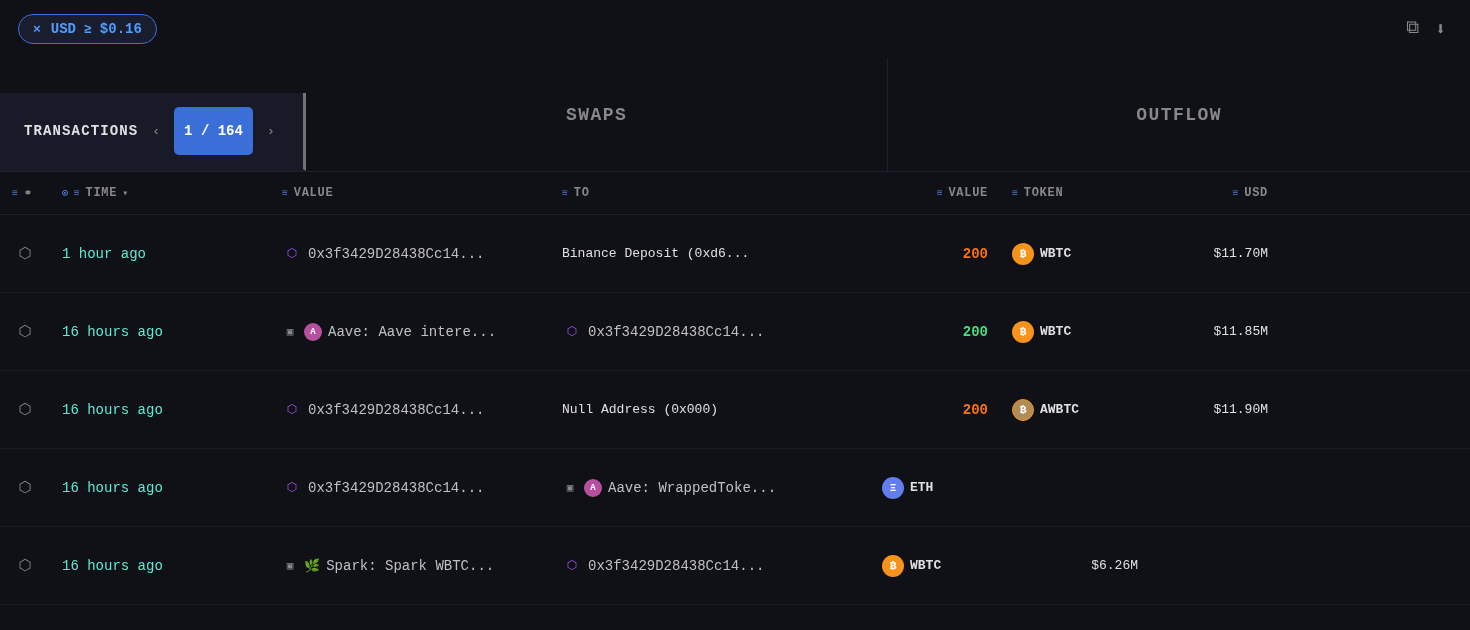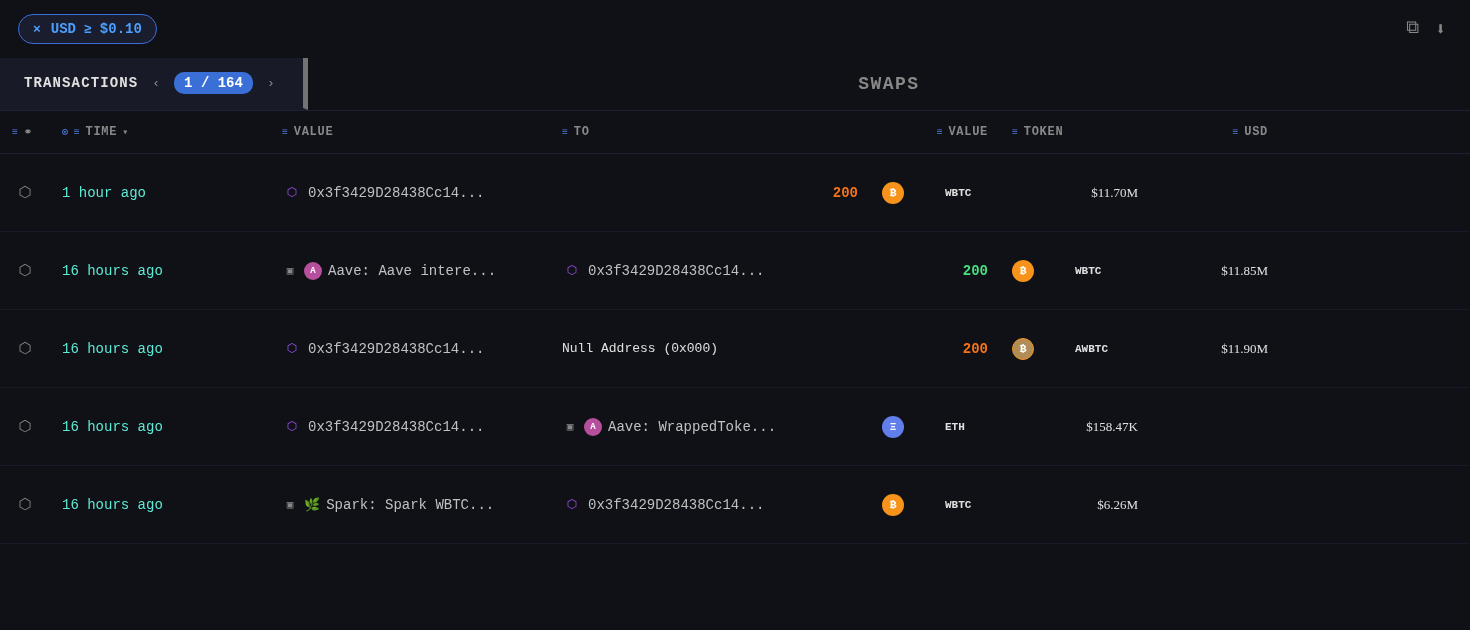--- a/index.html
+++ b/index.html
@@ -57,40 +57,41 @@
       display: flex;
       align-items: stretch;
       border-bottom: 1px solid #1e2130;
     }
     .tab-transactions {
       display: flex;
       align-items: center;
       gap: 10px;
       padding: 14px 24px;
       background: #181b27;
-      border-right: 5px solid #737373;
+      border-right: 3px solid #737373;
       border-bottom: 2px solid #181b27;
+      margin-top: 35px;
     }
     .tab-transactions .label {
       font-size: 14px;
       font-weight: 700;
       color: #e0e0e0;
       letter-spacing: 0.08em;
     }
     .tab-transactions .nav-btn {
       color: #888;
       cursor: pointer;
       font-size: 13px;
       padding: 1px 4px;
     }
     .tab-transactions .page-indicator {
       background: #3a6fd8;
       color: #fff;
-      border-radius: 10px;
-      padding: 3px 10px;
+      border-radius: 5px;
+      padding: 16px 10px;
       font-size: 14px;
       font-weight: 700;
     }
     .tab-other {
       flex: 1;
       display: flex;
       align-items: center;
       justify-content: center;
       padding: 14px 12px;
       font-size: 18px;
@@ -216,29 +217,27 @@
       font-size: 11px;
       font-weight: 700;
       flex-shrink: 0;
     }
     .token-icon.btc { background: #f7931a; color: #fff; }
     .token-icon.eth { background: #627eea; color: #fff; }
     .token-icon.awbtc { background: #b08d57; color: #fff; border: 1.5px solid #f7931a; }
 
     .token-name {
       color: #e0e0e0;
-      font-size: 11px;
-      font-weight: 600;
-      margin-left: 35px;
+      font-size: 13px;
+      font-weight: 600;
     }
 
     .usd-value {
       color: #e0e0e0;
       font-size: 13px;
-      font-family: Liberation Serif, serif;
     }
 
     .aave-avatar {
       width: 18px;
       height: 18px;
       border-radius: 50%;
       background: #b6509e;
       display: flex;
       align-items: center;
       justify-content: center;
@@ -255,38 +254,39 @@
     }
   </style>
 </head>
 <body>
 
 <div class="top-bar">
   <div class="filter-chip">
     <span class="close-x">×</span>
     <span>USD</span>
     <span class="arrow-icon">≥</span>
-    <span>$0.10</span>
+    <span>$0.16</span>
   </div>
   <div class="top-actions">
     <span class="action-icon">⧉</span>
     <span class="action-icon">⬇</span>
   </div>
 </div>
 
 <div class="tabs-row">
   <div class="tab-transactions">
     <span class="label">TRANSACTIONS</span>
     <span class="nav-btn">‹</span>
     <span class="page-indicator">
       <span>1</span> / <span>164</span>
     </span>
     <span class="nav-btn">›</span>
   </div>
   <div class="tab-other">SWAPS</div>
+  <div class="tab-other">OUTFLOW</div>
 </div>
 
 <div class="col-headers">
   <div class="col-header">
     <span class="filter-icon">≡</span>
     <span class="sort-icon">⚭</span>
   </div>
   <div class="col-header">
     <span class="filter-icon">⊙</span>
     <span class="filter-icon">≡</span>
@@ -319,20 +319,23 @@
   <div class="cell cell-center">
     <span class="eth-icon">⬡</span>
   </div>
   <div class="cell">
     <span class="time-text">1 hour ago</span>
   </div>
   <div class="cell">
     <span class="addr-icon purple">⬡</span>
     <span class="addr-text">0x3f3429D28438Cc14...</span>
   </div>
+  <div class="cell">
+    <span class="label-text">Binance Deposit (0xd6...</span>
+  </div>
   <div class="cell cell-right">
     <span class="value-negative">200</span>
   </div>
   <div class="cell">
     <span class="token-icon btc">₿</span>
     <span class="token-name">WBTC</span>
   </div>
   <div class="cell cell-right">
     <span class="usd-value">$11.70M</span>
   </div>
@@ -405,23 +408,20 @@
   </div>
   <div class="cell">
     <span class="contract-icon">▣</span>
     <span class="aave-avatar">A</span>
     <span class="addr-text">Aave: WrappedToke...</span>
   </div>
   <div class="cell">
     <span class="token-icon eth">Ξ</span>
     <span class="token-name">ETH</span>
   </div>
-  <div class="cell cell-right">
-    <span class="usd-value">$158.47K</span>
-  </div>
 </div>
 
 <div class="tx-row">
   <div class="cell cell-center">
     <span class="eth-icon">⬡</span>
   </div>
   <div class="cell">
     <span class="time-text">16 hours ago</span>
   </div>
   <div class="cell">

